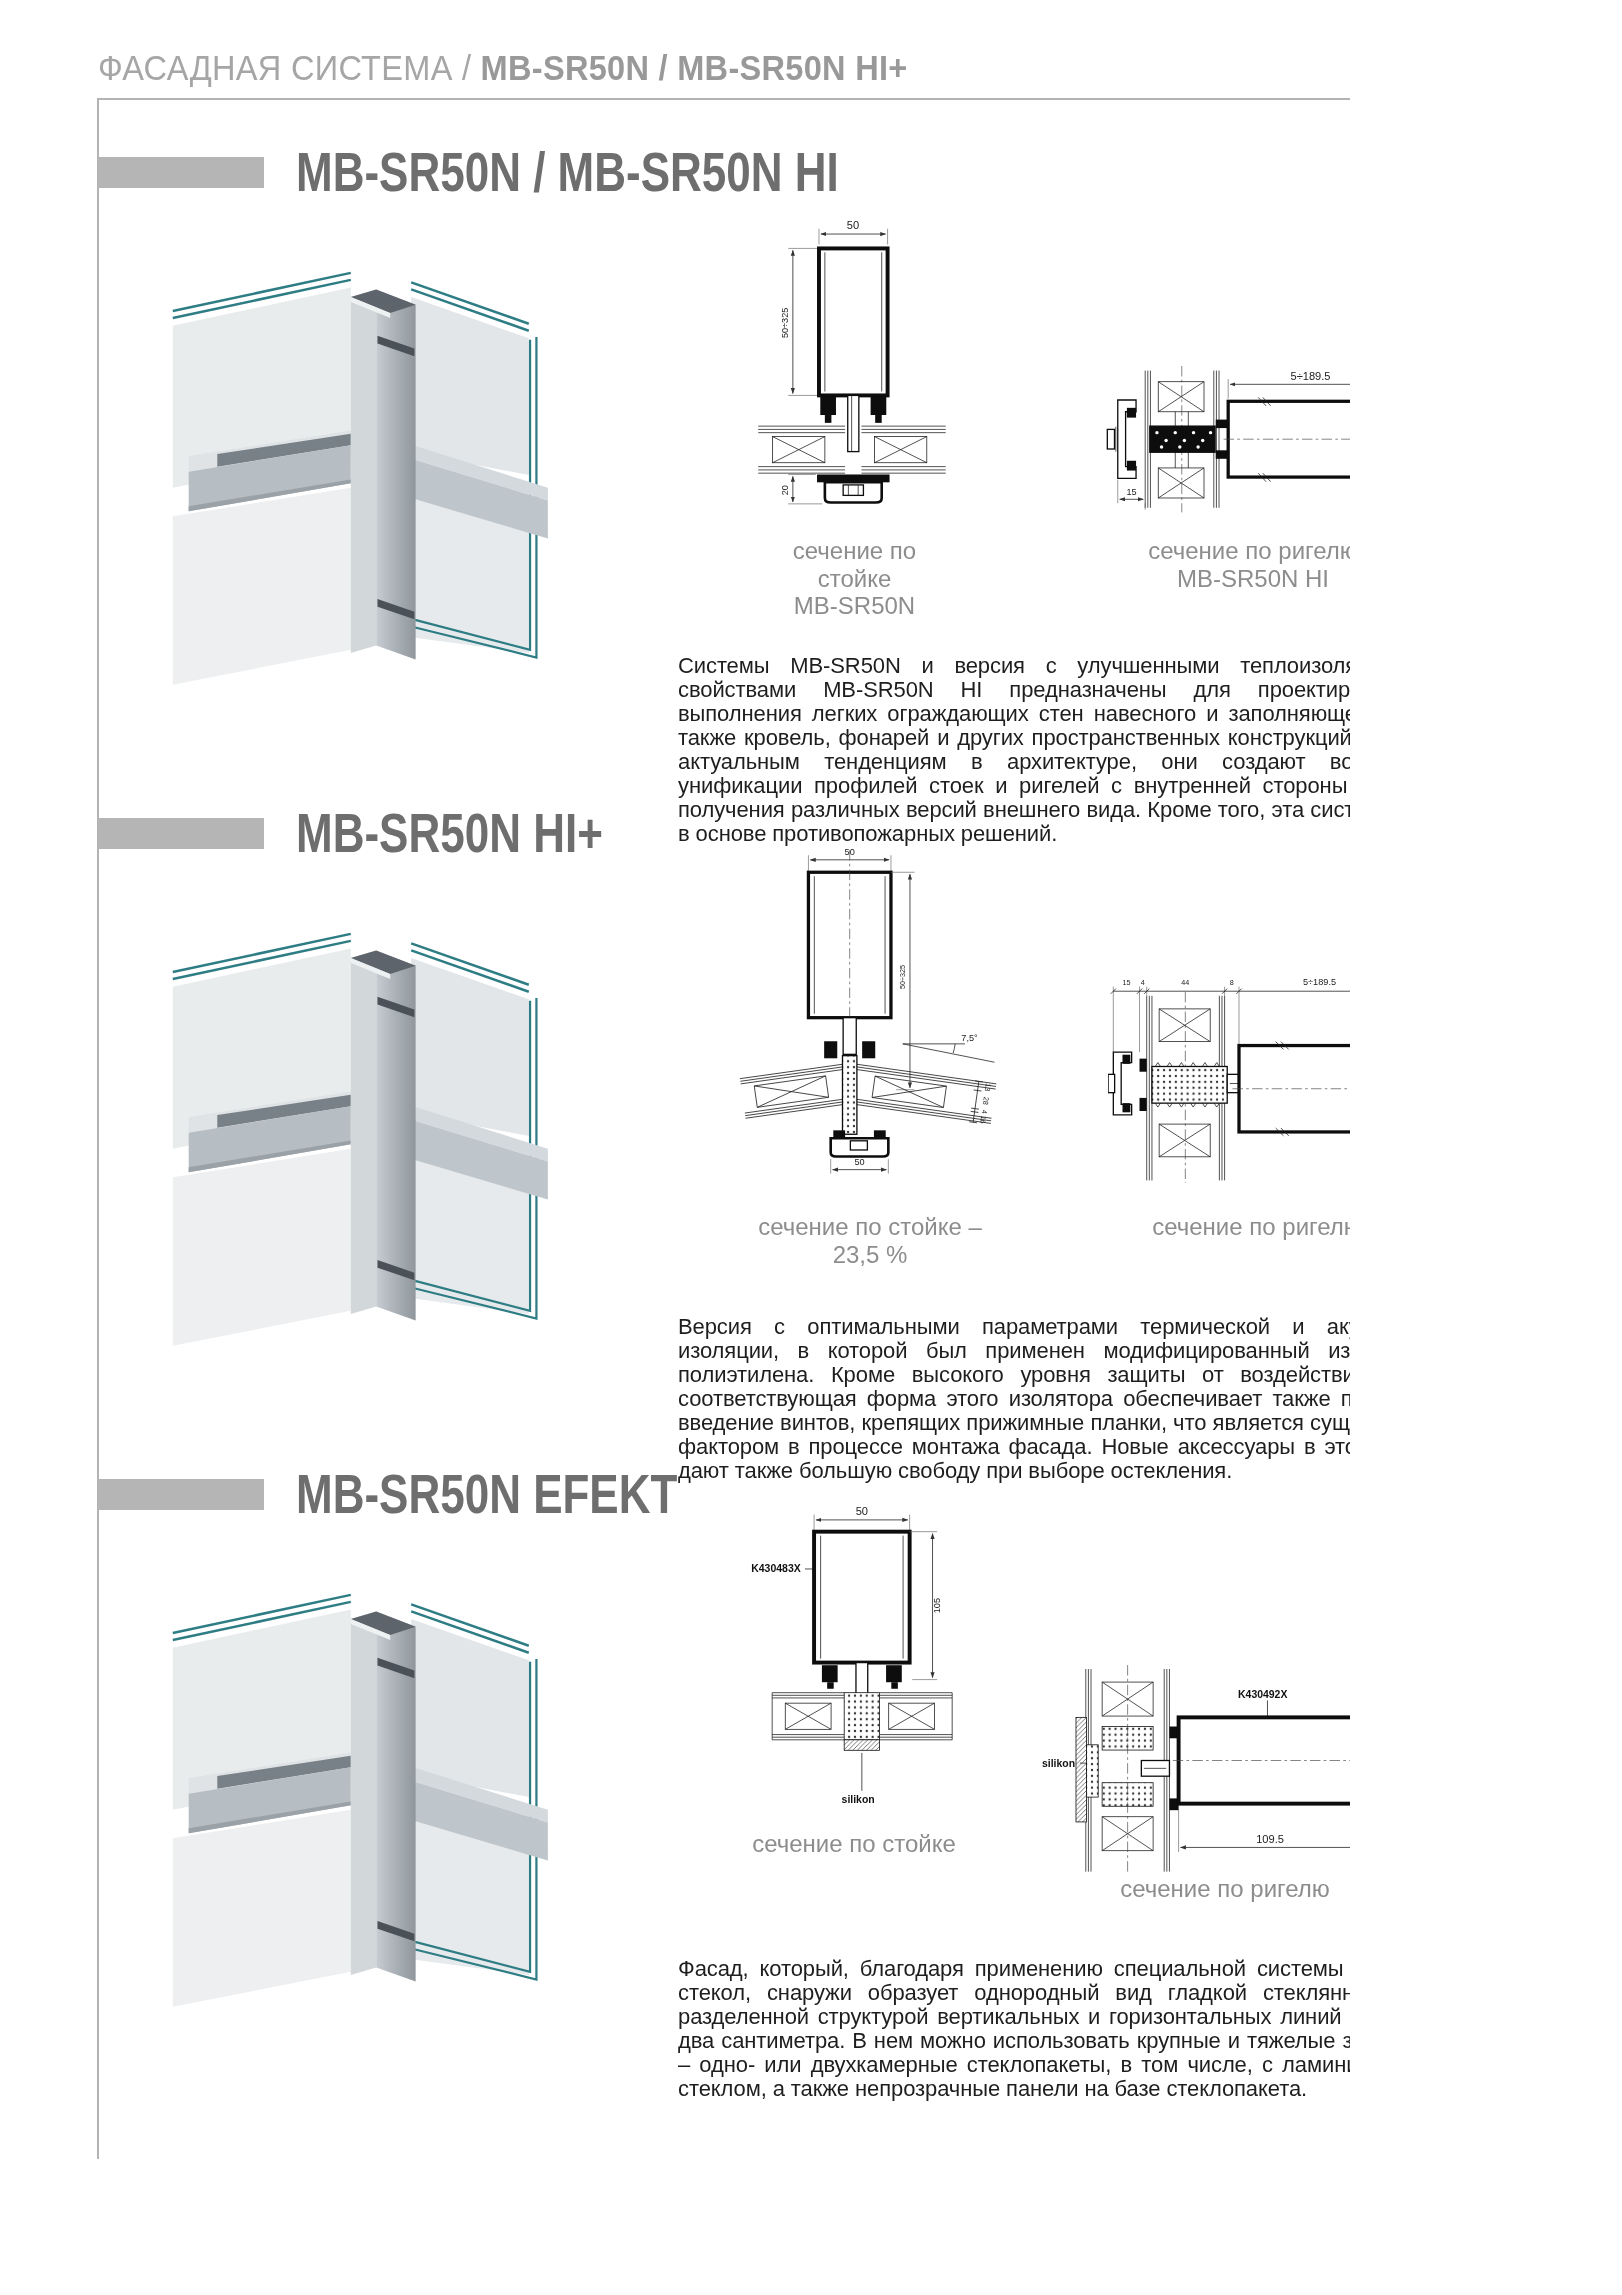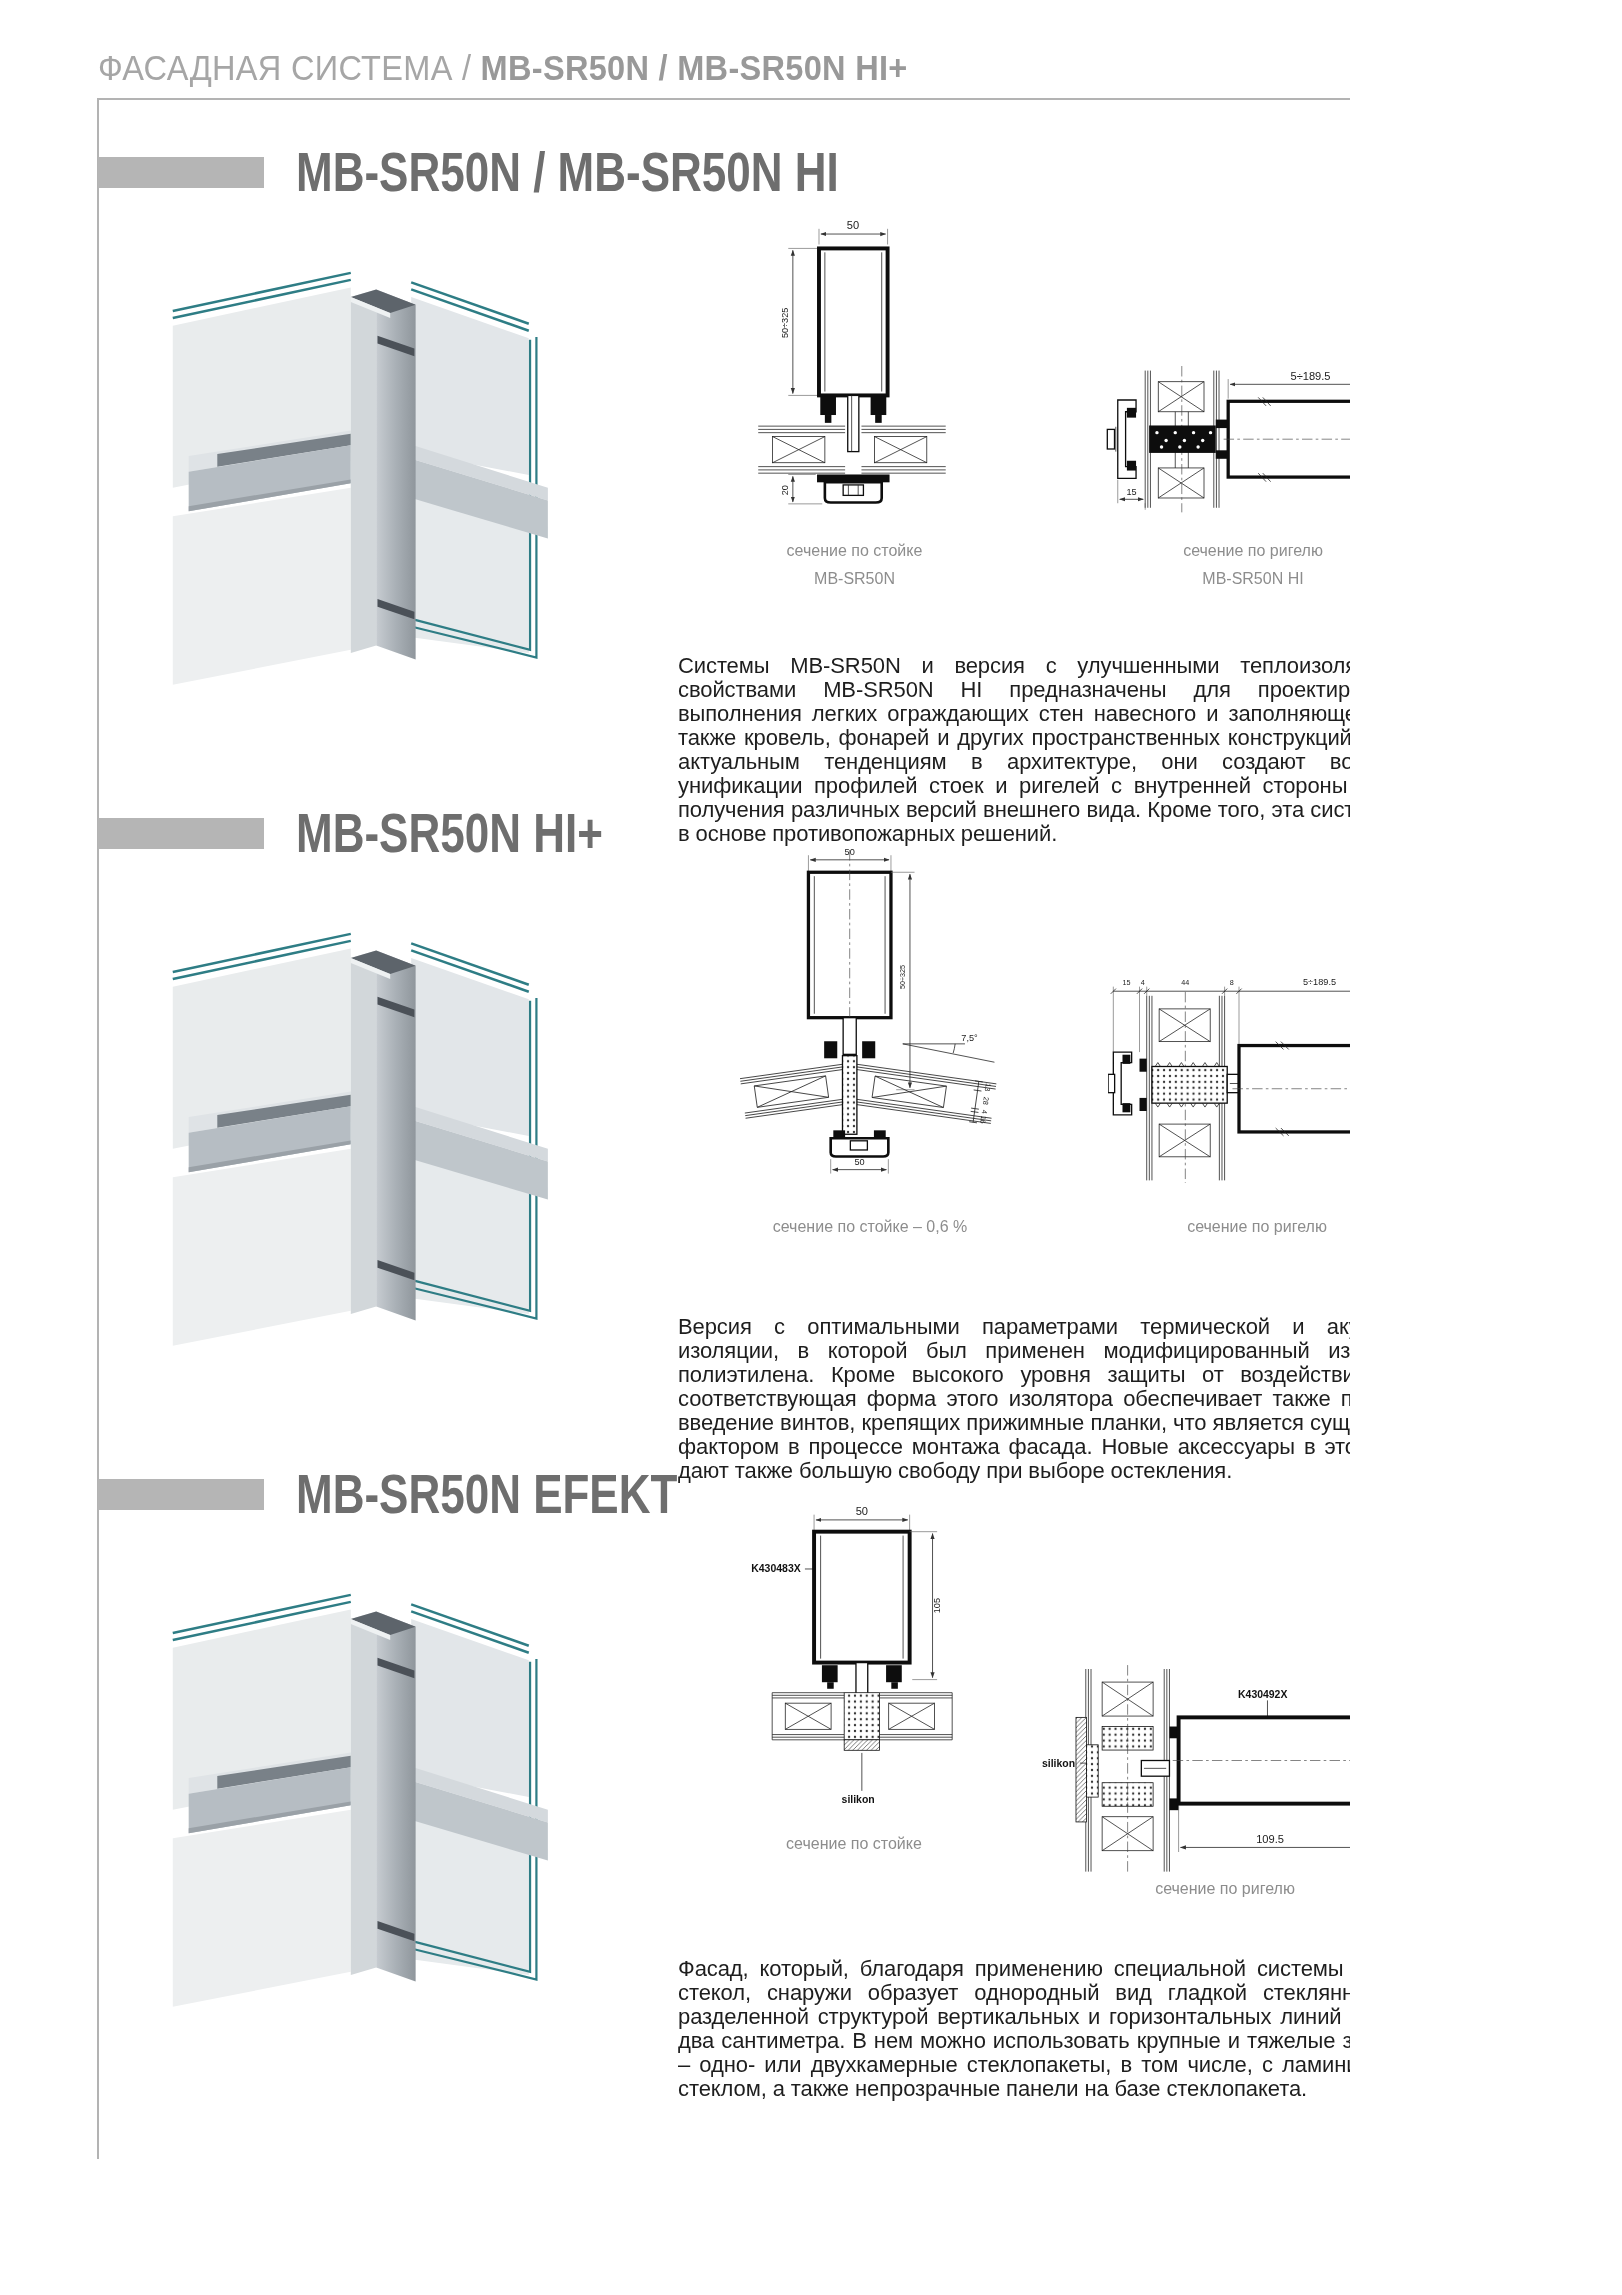--- a/index.html
+++ b/index.html
@@ -9,21 +9,21 @@
   .hdr{position:absolute;left:98px;top:48px;font-size:35px;letter-spacing:0.3px;
        white-space:nowrap;transform:scaleX(.93);transform-origin:left top;color:#a6a6a6;}
   .hdr .models{color:#999999;font-weight:700;}
   .rule-h{position:absolute;left:97px;top:98px;width:1430px;height:2px;background:#b3b3b3;}
   .rule-v{position:absolute;top:98px;width:2px;height:2061px;background:#b3b3b3;}
   .sec-bar{position:absolute;left:98px;width:166px;height:31px;background:#b5b5b5;}
   .sec-title{position:absolute;left:296px;font-size:55px;font-weight:700;color:#6e6e6e;
              white-space:nowrap;transform:scaleX(.8);transform-origin:left top;line-height:55px;}
   .para{position:absolute;left:678px;width:783px;font-size:22px;line-height:24px;
         color:#1e1e1e;text-align:justify;letter-spacing:-0.1px;}
-  .cap{position:absolute;color:#8d8d8d;font-size:16px;line-height:27.5px;text-align:center;}
+  .cap{position:absolute;color:#8d8d8d;font-size:24px;line-height:27.5px;text-align:center;}
   
   .ol{fill:#fff;stroke:#0d0d0d;}
   .ol2{fill:#fff;stroke:#0d0d0d;stroke-width:2;}
   .thin{stroke:#222;stroke-width:1.2;fill:none;}
   .blk{fill:#0d0d0d;stroke:none;}
   .dim{stroke:#333;stroke-width:1.3;fill:none;marker-start:url(#arr);marker-end:url(#arr);}
   .ext{stroke:#666;stroke-width:1;fill:none;}
   .cl{stroke:#444;stroke-width:1;stroke-dasharray:16 5 4 5;fill:none;}
   .dtxt{font:17px "Liberation Sans",sans-serif;fill:#222;text-anchor:middle;}
   .dtxt-s{font:14px "Liberation Sans",sans-serif;fill:#222;text-anchor:middle;}
@@ -281,21 +281,21 @@
           <line x1="362" y1="380" x2="374" y2="380"></line>
         <line x1="362" y1="396" x2="374" y2="396"></line>
       </g>
       <text class="dtxt-xs" x="379" y="340" transform="rotate(90 379 340)">13</text>
       <text class="dtxt-xs" x="379" y="361" transform="rotate(90 379 361)">28</text>
       <text class="dtxt-xs" x="379" y="378" transform="rotate(90 379 378)">4</text>
       <text class="dtxt-xs" x="379" y="390" transform="rotate(90 379 390)">16</text>
     </g>
   </svg>
   <div class="cap" style="left:739px;top:1213px;width:262px">
-    <div>сечение по стойке – 0,6 %</div>
+    <div>сечение по стойке – 23,5 %</div>
   </div>
 
   <svg class="abs" style="left:1108px;top:967px" width="298" height="216" viewBox="0 0 455 330">
     <g class="ext">
       <line x1="8" y1="130" x2="8" y2="30"></line>
         <line x1="48" y1="130" x2="48" y2="30"></line>
       <line x1="59" y1="44" x2="59" y2="30"></line>
         <line x1="178" y1="44" x2="178" y2="30"></line>
       <line x1="200" y1="120" x2="200" y2="30"></line>
         <line x1="447" y1="120" x2="447" y2="30"></line>

